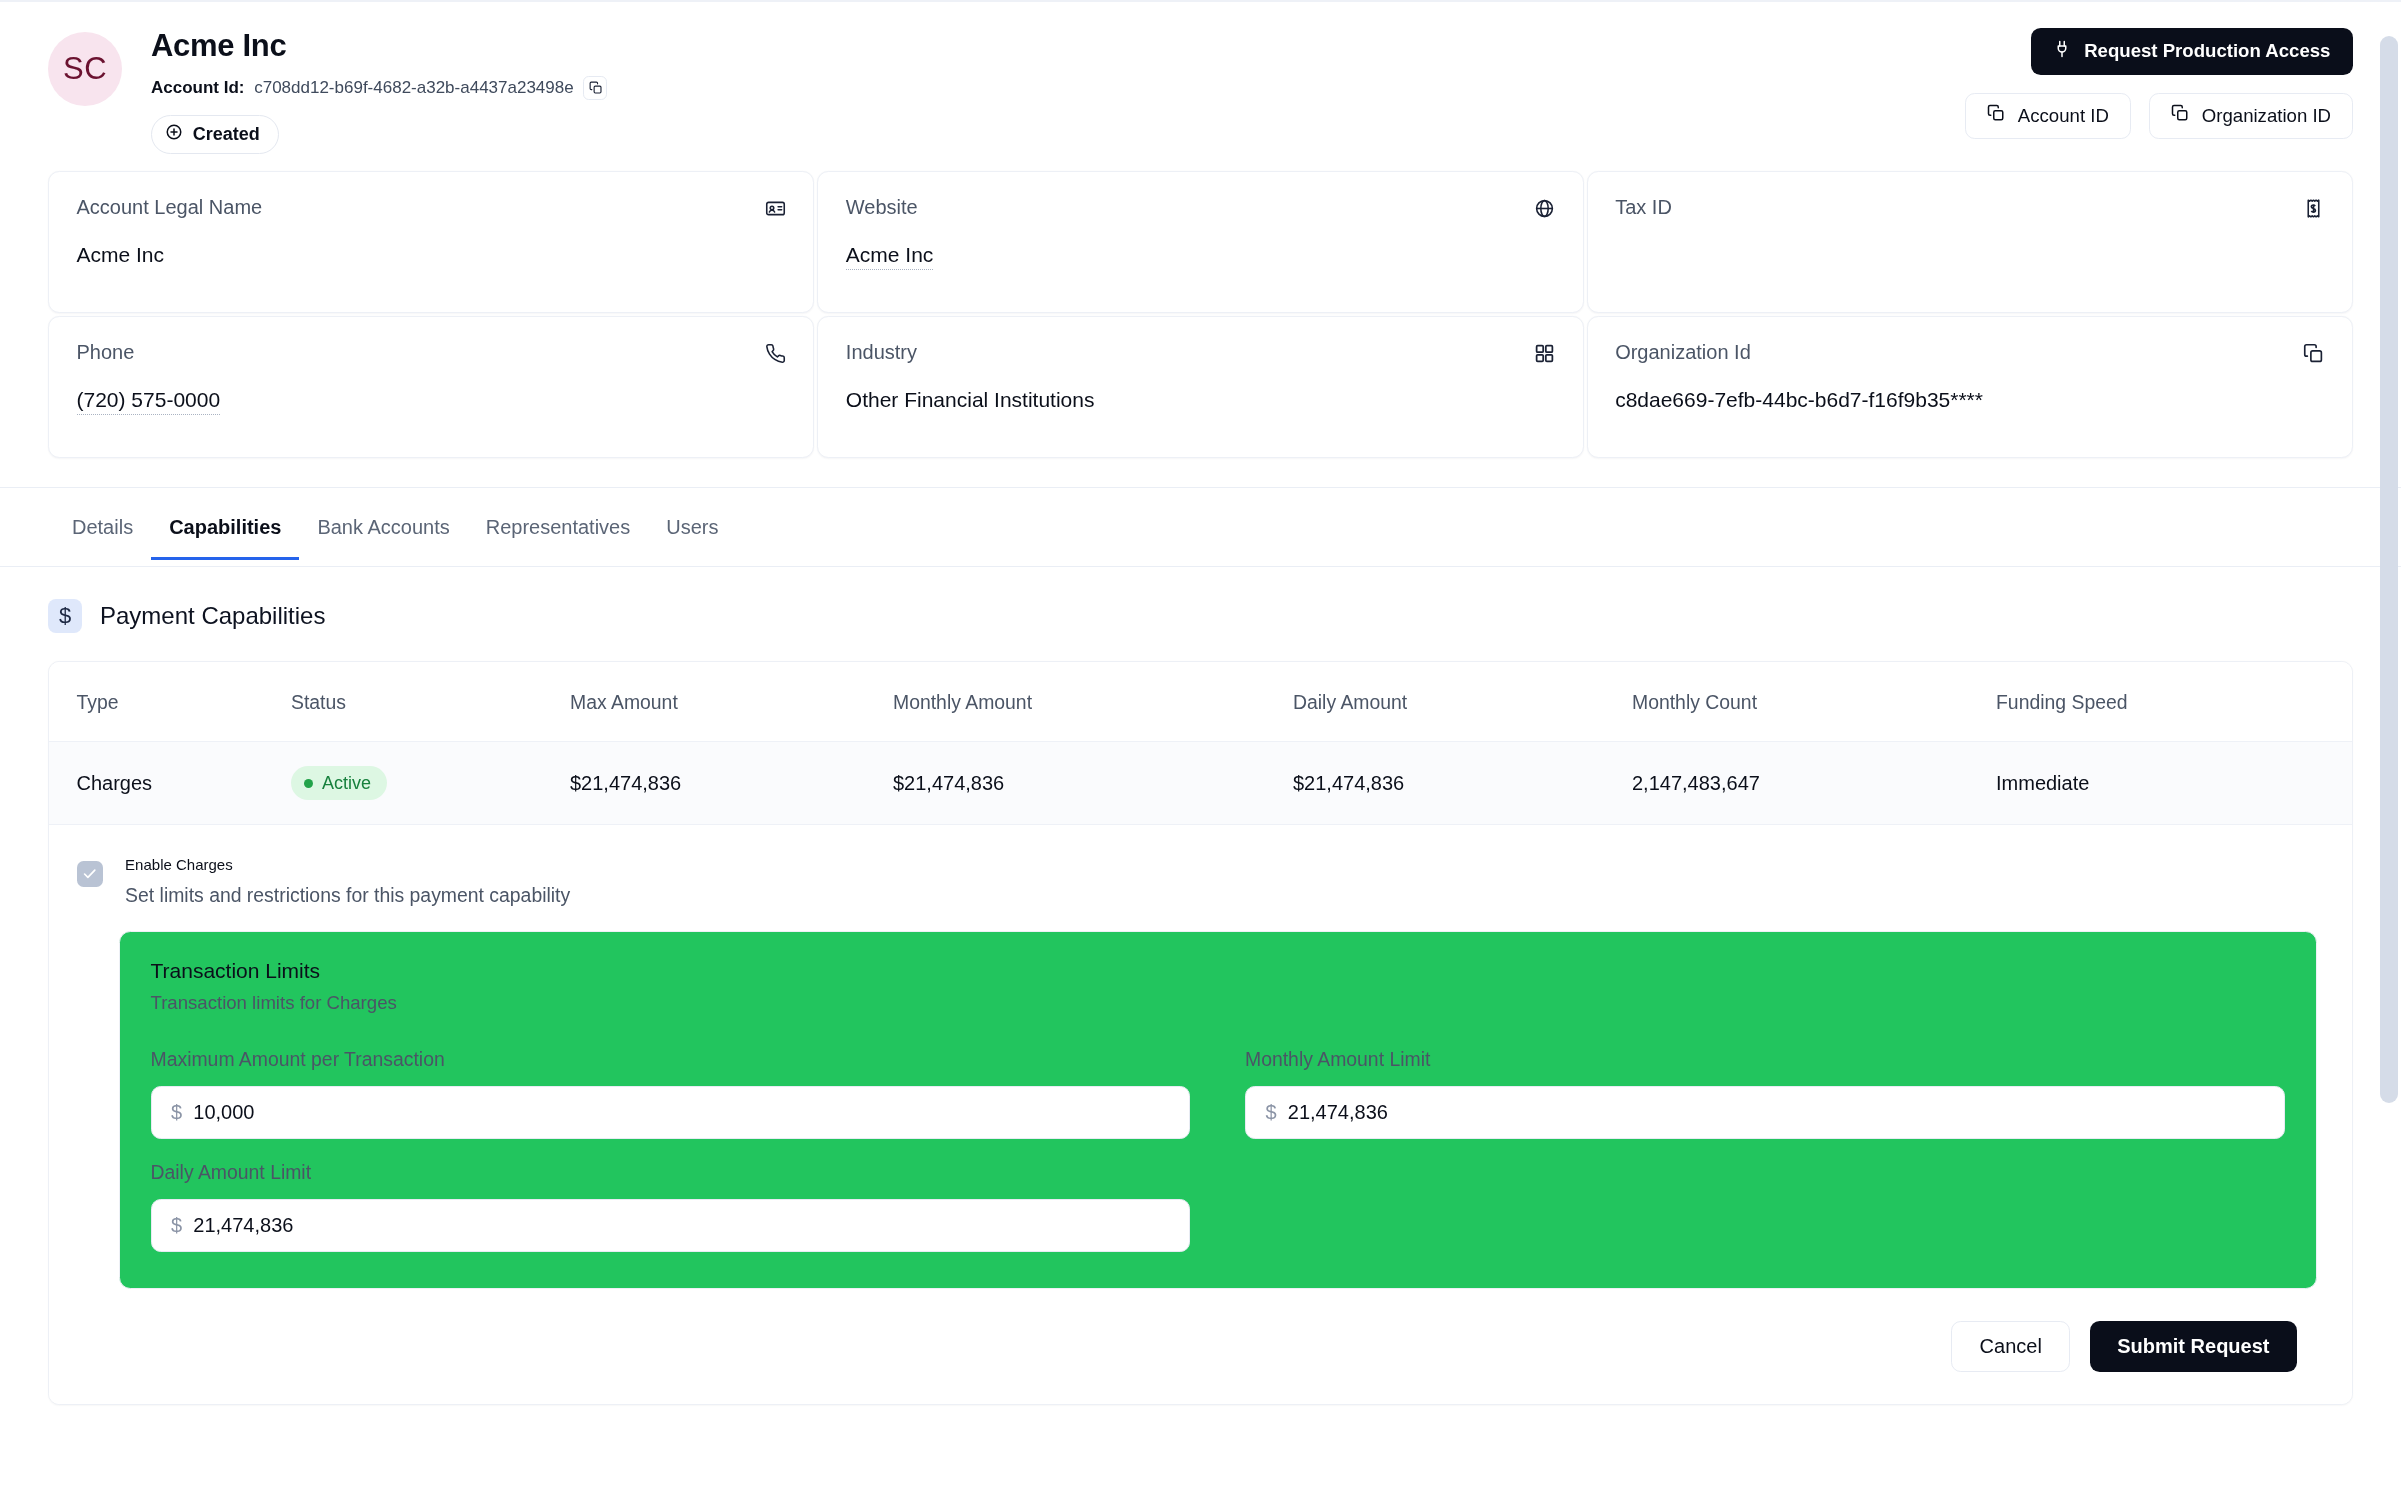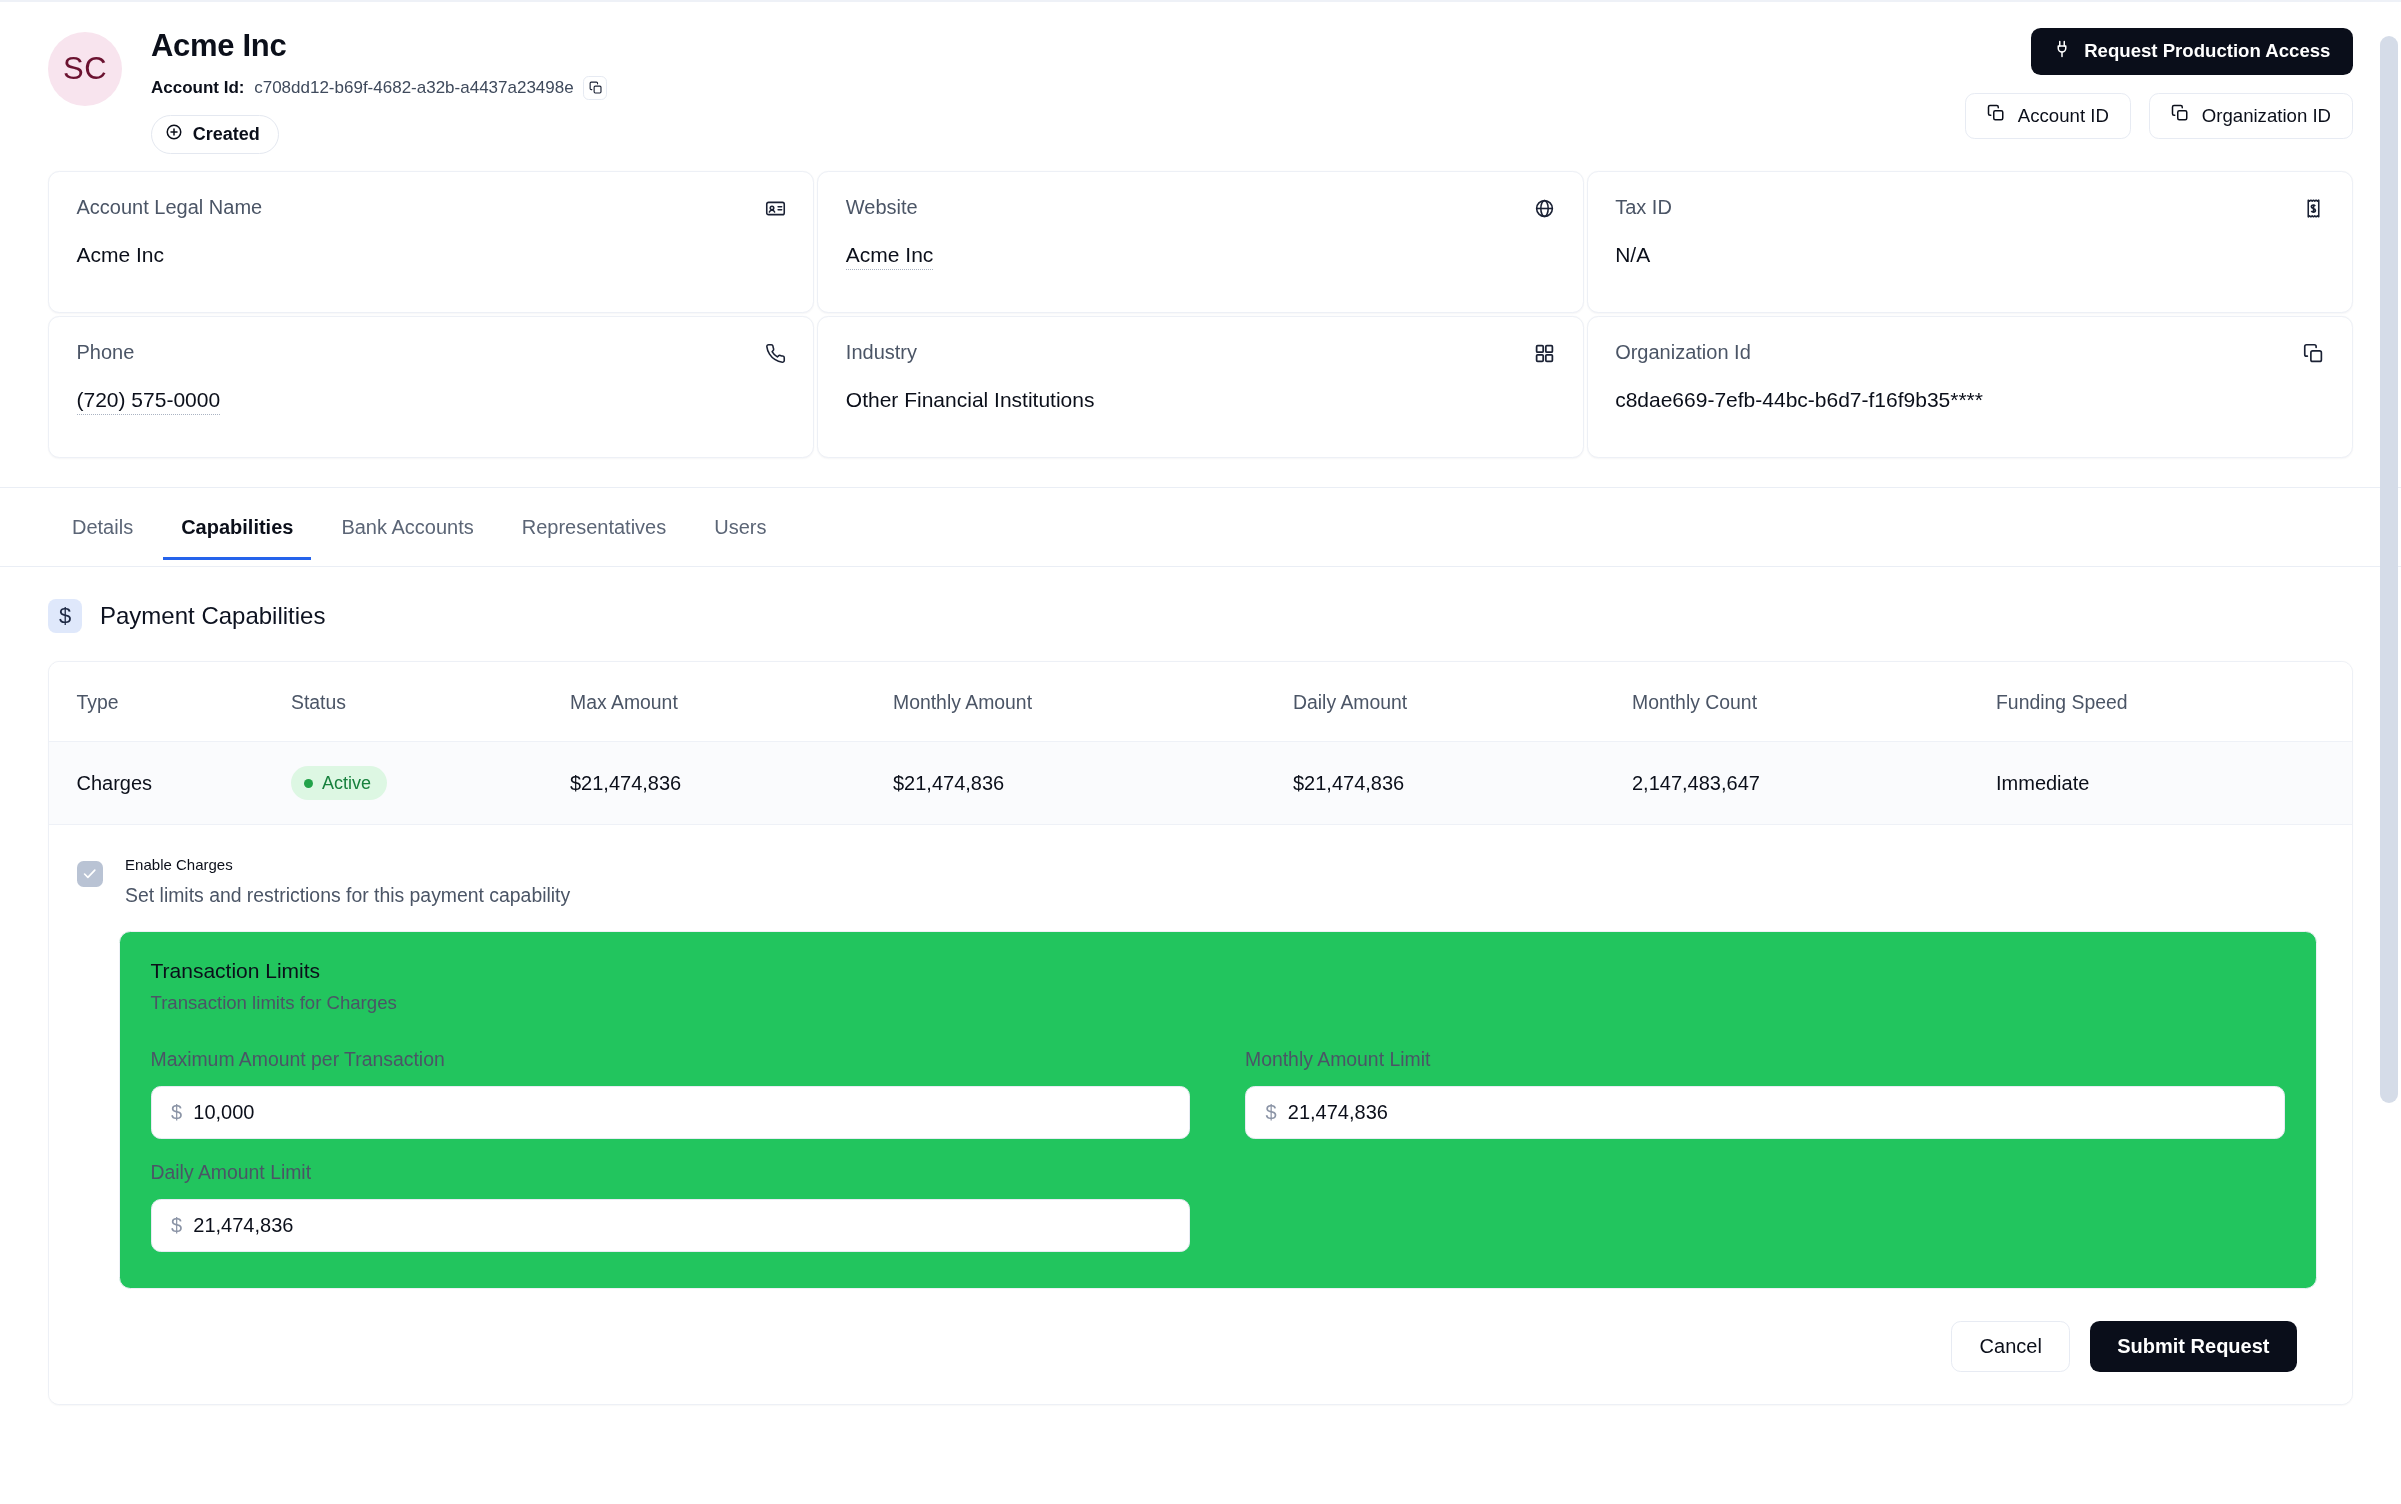--- a/index.html
+++ b/index.html
@@ -62,21 +62,21 @@
     box-shadow: 0 0.8px 1.6px rgba(16,24,40,.04);
   }
   .info-top { display:flex; align-items:flex-start; justify-content:space-between; }
   .info-label { font-size: 20px; color:#4b5566; font-weight:400; }
   .info-value { font-size: 21px; color:#0b0f1a; margin-top: 21px; font-weight:400; }
   .info-value.dotted { display:inline-block; border-bottom: 1.6px dotted #aab3c2; padding-bottom: 2.4px; }
   .info-icon { color:#1a2134; flex:0 0 auto; margin-top: 1.6px; }
 
   
   .tabs-sep { height: 0.8px; background:#eaeef5; margin-top: 29px; }
-  .tabs { display:flex; gap: 12px; padding: 6px 48px; border-bottom: 0.8px solid #eaeef5; }
+  .tabs { display:flex; gap: 0; padding: 6px 48px; border-bottom: 0.8px solid #eaeef5; }
   .tab {
     padding: 22.6px 18px 18px 18px; font-size: 20px; color:#5b6576;
     background:none; border:none; border-bottom: 3.2px solid transparent;
     font-family:"Liberation Sans", sans-serif; cursor:pointer; white-space:nowrap;
   }
   .tab:first-child { padding-left: 24px; }
   .tab.active { color:#0b0f1a; font-weight:700; border-bottom-color:#2563eb; }
 
   
   .section { padding: 32px 48px 0 48px; }
@@ -269,21 +269,20 @@
       <div class="info-card">
         <div class="info-top">
           <span class="info-label">Tax ID</span>
           <span class="info-icon">
             <svg width="21" height="21" viewBox="0 0 24 24" fill="none" stroke="#1a2134" stroke-width="1.8" stroke-linejoin="round">
               <path d="M6 2.5l1.5 1.2L9 2.5l1.5 1.2L12 2.5l1.5 1.2L15 2.5l1.5 1.2L18 2.5v19l-1.5-1.2-1.5 1.2-1.5-1.2-1.5 1.2-1.5-1.2L9 21.5l-1.5-1.2L6 21.5z"></path>
               <path d="M12 7v10M14 9.2c-.5-.8-1.3-1.2-2.2-1.2-1.4 0-2.3.9-2.3 2s1 1.6 2.3 1.9c1.4.3 2.4.8 2.4 2.1 0 1.2-1 2.1-2.4 2.1-1 0-1.8-.4-2.3-1.2"></path>
             </svg>
           </span>
         </div>
-        <div class="info-value">N/A</div>
       </div>
 
       <div class="info-card">
         <div class="info-top">
           <span class="info-label">Phone</span>
           <span class="info-icon">
             <svg width="21" height="21" viewBox="0 0 24 24" fill="none" stroke="#1a2134" stroke-width="1.8" stroke-linecap="round" stroke-linejoin="round">
               <path d="M22 16.9v3a2 2 0 0 1-2.2 2 19.8 19.8 0 0 1-8.6-3.1 19.5 19.5 0 0 1-6-6A19.8 19.8 0 0 1 2.1 4.2 2 2 0 0 1 4.1 2h3a2 2 0 0 1 2 1.7c.1 1 .4 1.9.7 2.8a2 2 0 0 1-.5 2.1L8.1 9.9a16 16 0 0 0 6 6l1.3-1.2a2 2 0 0 1 2.1-.5c.9.3 1.8.6 2.8.7a2 2 0 0 1 1.7 2z"></path>
             </svg>
           </span>

